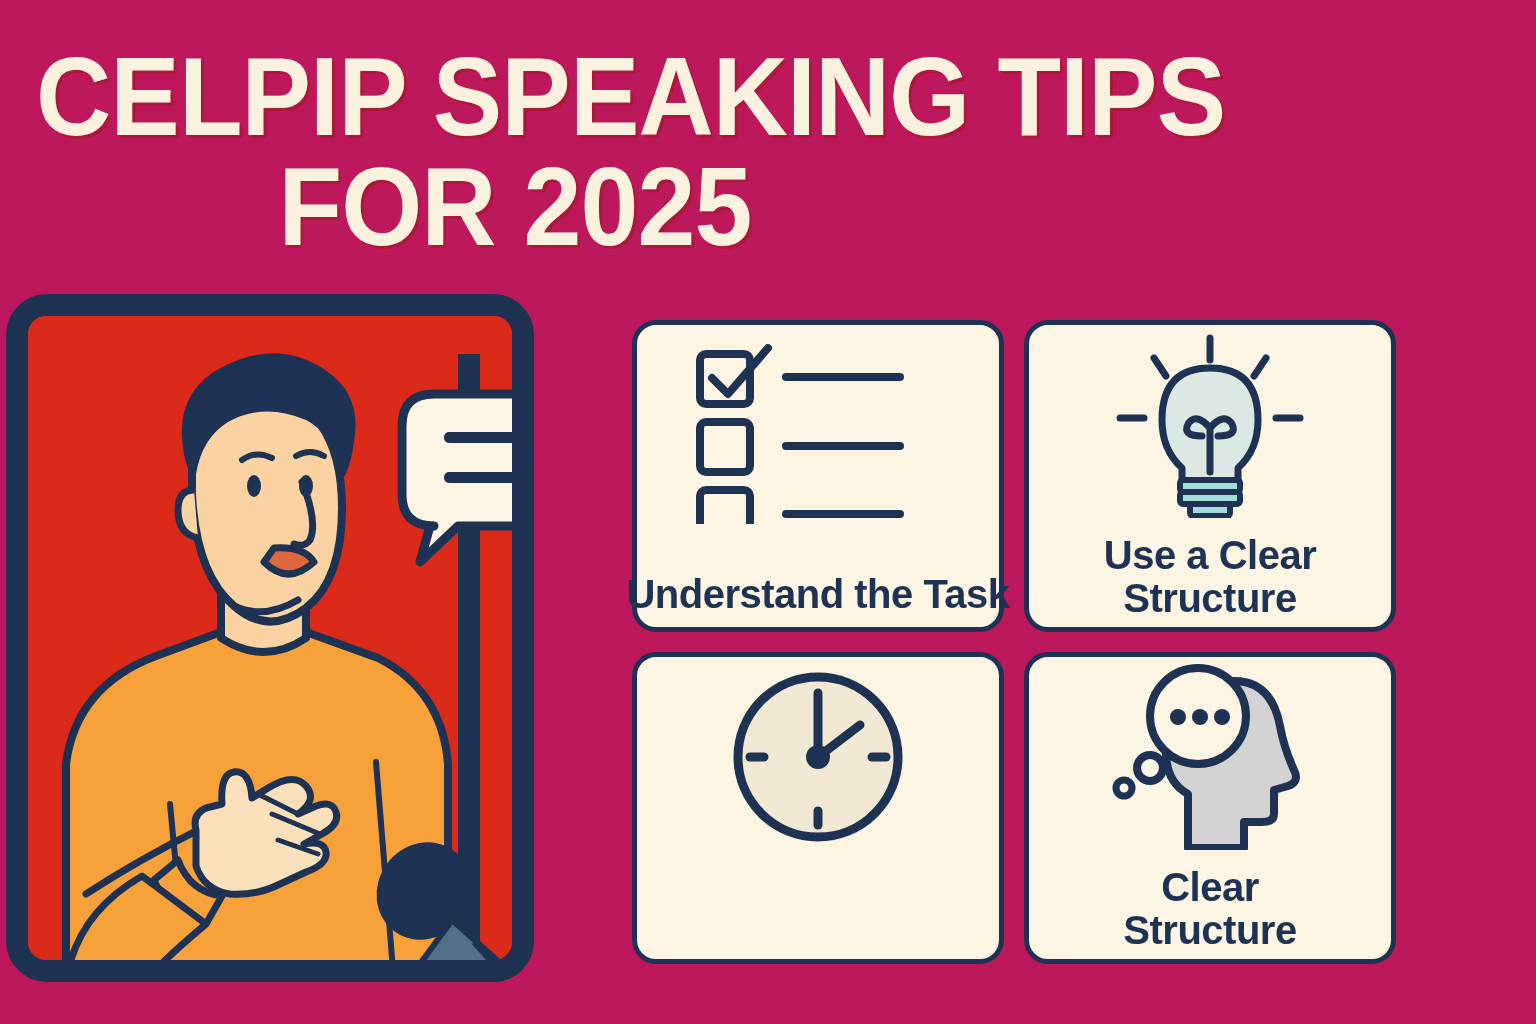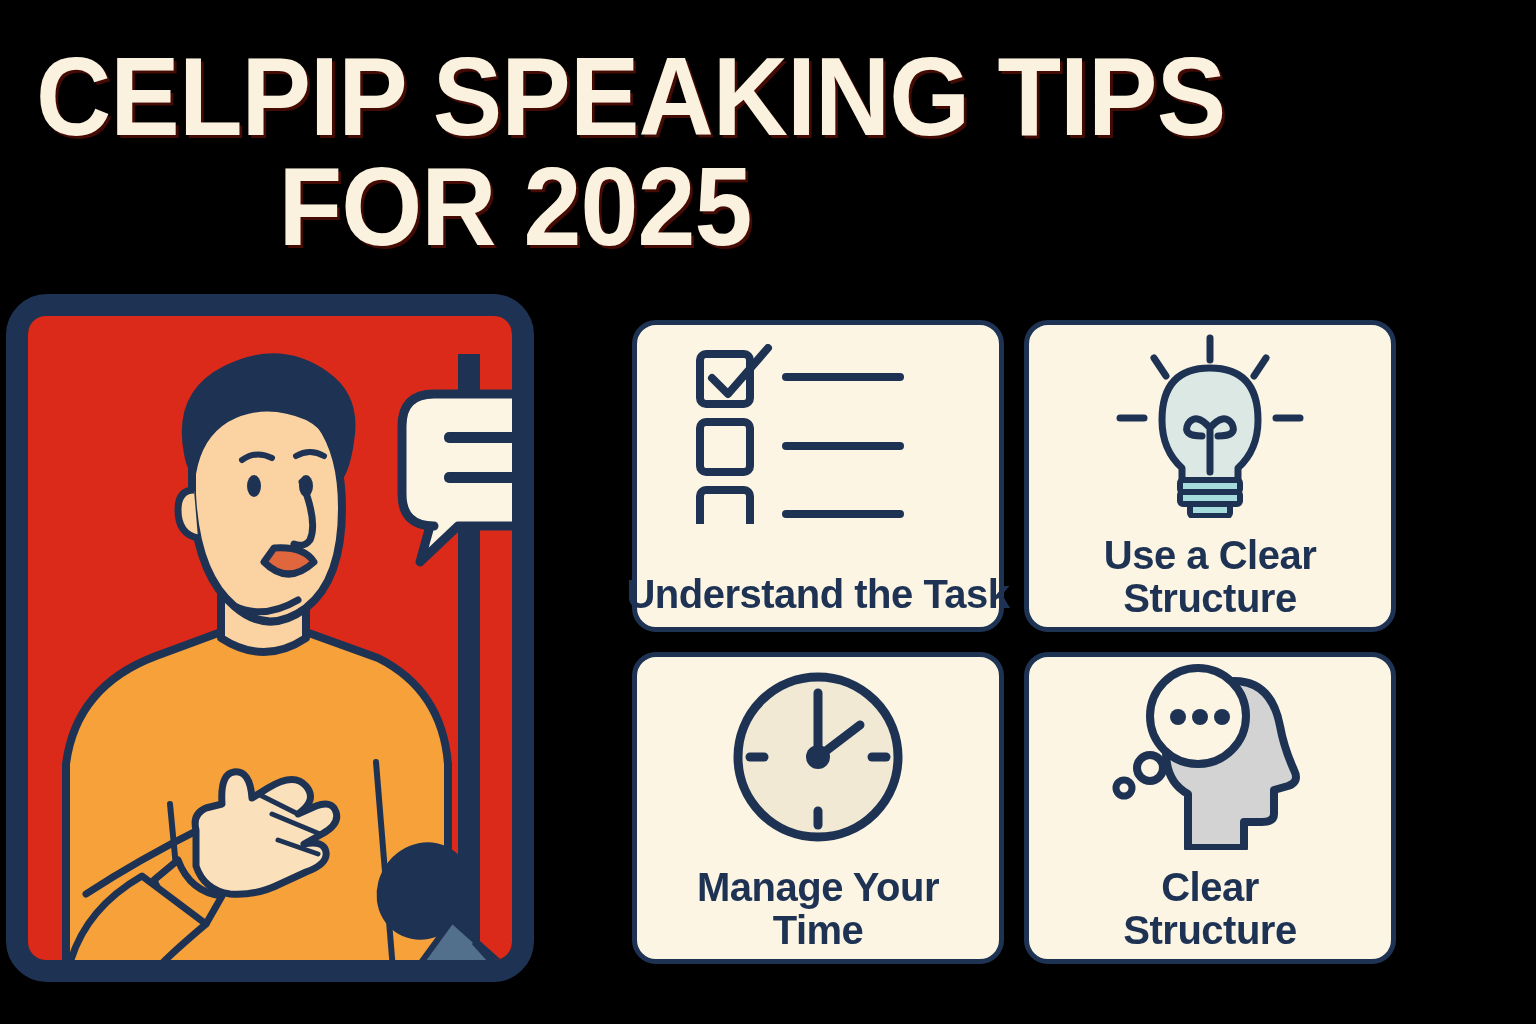--- a/index.html
+++ b/index.html
@@ -4,21 +4,21 @@
 <style>
   html, body {
     margin: 0;
     padding: 0;
     background: #ffffff;
   }
   #poster {
     position: relative;
     width: 1536px;
     height: 1024px;
-    background: #000000;
+    background: #be185d;
     overflow: hidden;
     font-family: "Liberation Sans", sans-serif;
   }
 
   
   .title-block {
     position: absolute;
     left: 0;
     top: 42px;
     width: 1030px;
@@ -280,24 +280,20 @@
           <g stroke="#1E3353" stroke-width="9" stroke-linecap="round">
             <path d="M 22 90 L 36 90"></path>
             <path d="M 158 90 L 144 90"></path>
             <path d="M 90 158 L 90 144"></path>
             <path d="M 90 90 L 90 26"></path>
             <path d="M 90 90 L 132 58"></path>
           </g>
           <circle cx="90" cy="90" r="12" fill="#1E3353"></circle>
         </svg>
       </div>
-      <div class="tip-label">
-        <span>Manage Your</span><br>
-        <span>Time</span>
-      </div>
     </div>
 
     <div class="tip-card two-line">
       <div class="tip-icon">
         <svg width="200" height="186" viewBox="0 0 200 186" xmlns="http://www.w3.org/2000/svg">
 
           <path d="M 78 184
                    L 78 130
                    Q 56 118 56 88
                    Q 56 30 112 18

